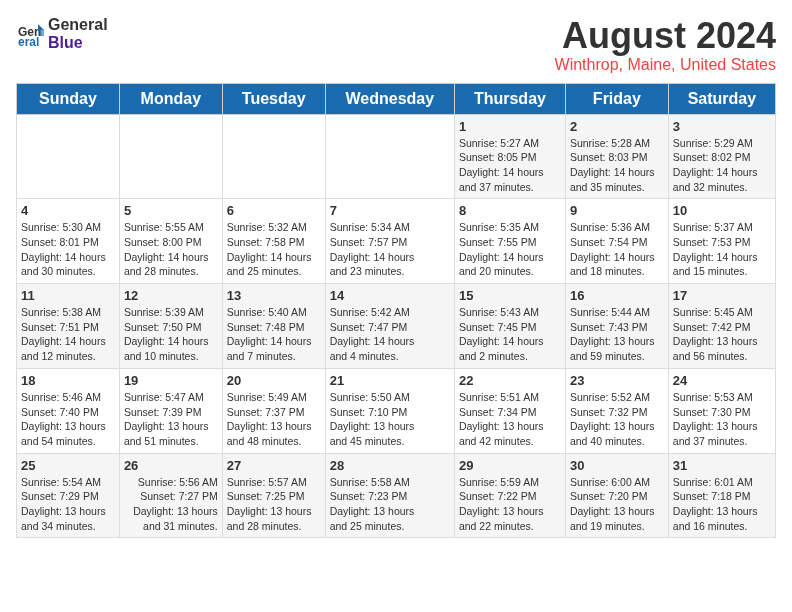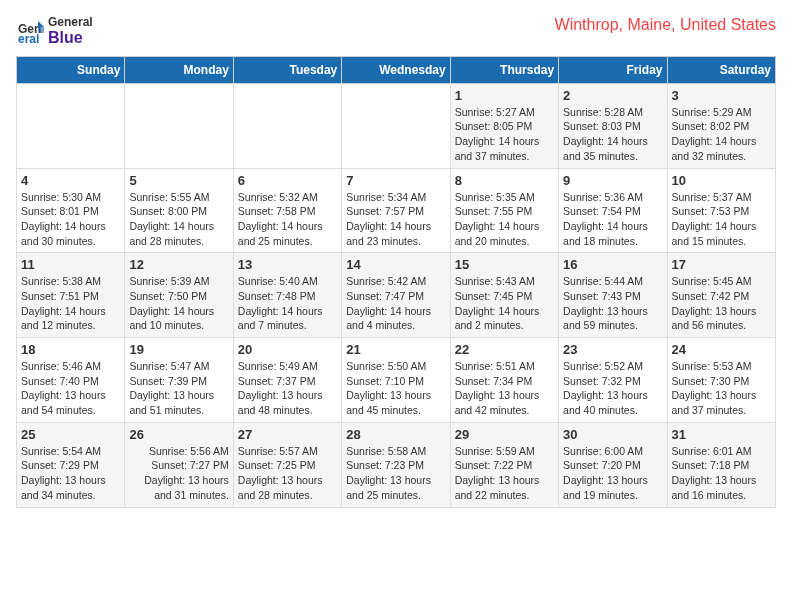--- a/index.html
+++ b/index.html
@@ -41,23 +41,23 @@
     table {
       width: 100%;
       border-collapse: collapse;
       font-size: 11px;
     }
     thead tr {
       background-color: #1a6baf;
       color: #fff;
     }
     thead th {
-      padding: 6px 4px;
-      text-align: right;
-      font-size: 12px;
+      padding: 6px 14px;
+      text-align: center;
+      font-size: 16px;
       font-weight: bold;
       border: 1px solid #ccc;
     }
     tbody tr {
       vertical-align: top;
     }
     tbody tr:nth-child(odd) {
       background-color: #f5f5f5;
     }
     tbody tr:nth-child(even) {
@@ -90,25 +90,26 @@
 
 <div class="header-area">
   <div class="logo">
     <svg class="logo-icon" viewBox="0 0 28 28">
       <text x="2" y="16" font-size="12" font-weight="bold" fill="#333">Gen</text>
       <text x="2" y="26" font-size="12" font-weight="bold" fill="#1a6baf">eral</text>
       <polygon points="22,4 28,10 22,10" fill="#1a6baf"></polygon>
       <polygon points="22,10 28,10 28,16 22,16" fill="#1a6baf" opacity="0.6"></polygon>
     </svg>
     <div>
-      <div style="font-size:12px;font-weight:bold;color:#333;line-height:1.1;">General</div>
+      <div style="font-size:16px;font-weight:bold;color:#333;line-height:1.1;">General</div>
       <div style="font-size:16px;font-weight:bold;color:#4c1d95;line-height:1.1;">Blue</div>
     </div>
   </div>
   <div class="title-area">
+    <div class="main-title">August 2024</div>
     <div class="subtitle">Winthrop, Maine, United States</div>
   </div>
 </div>
 
 <table>
   <thead>
     <tr>
     <th>Sunday</th>
         <th>Monday</th>
         <th>Tuesday</th>

